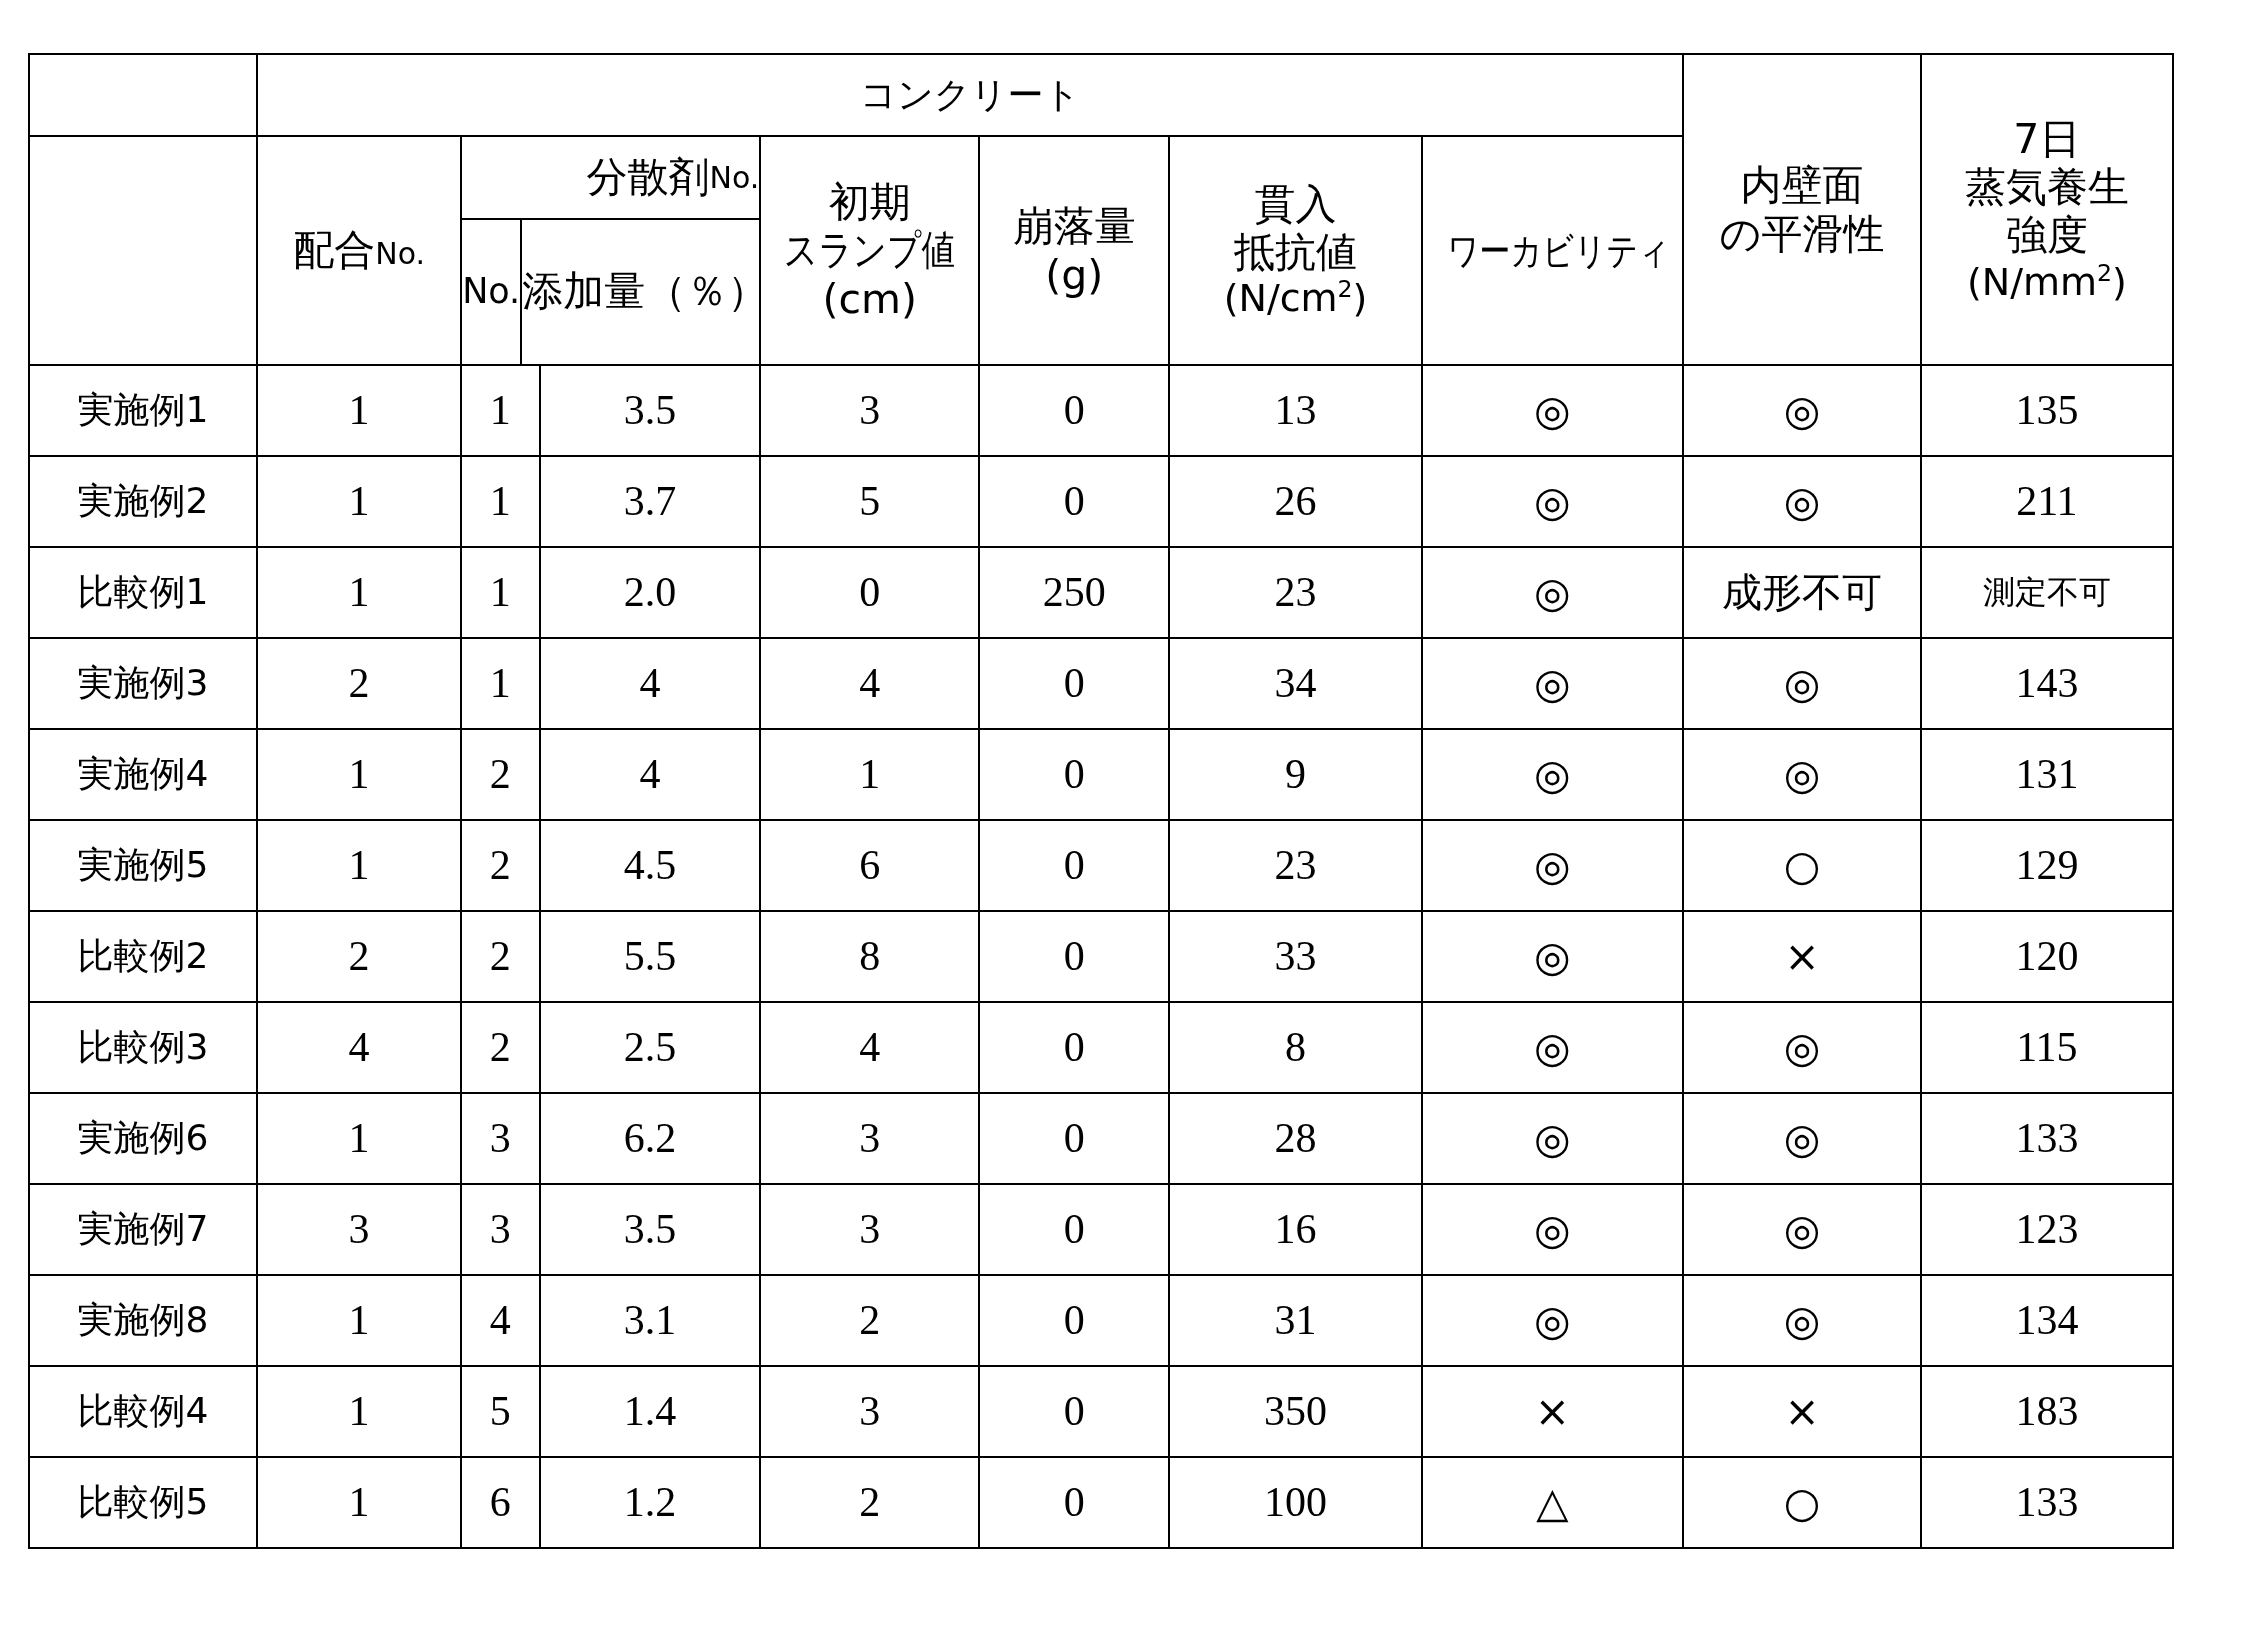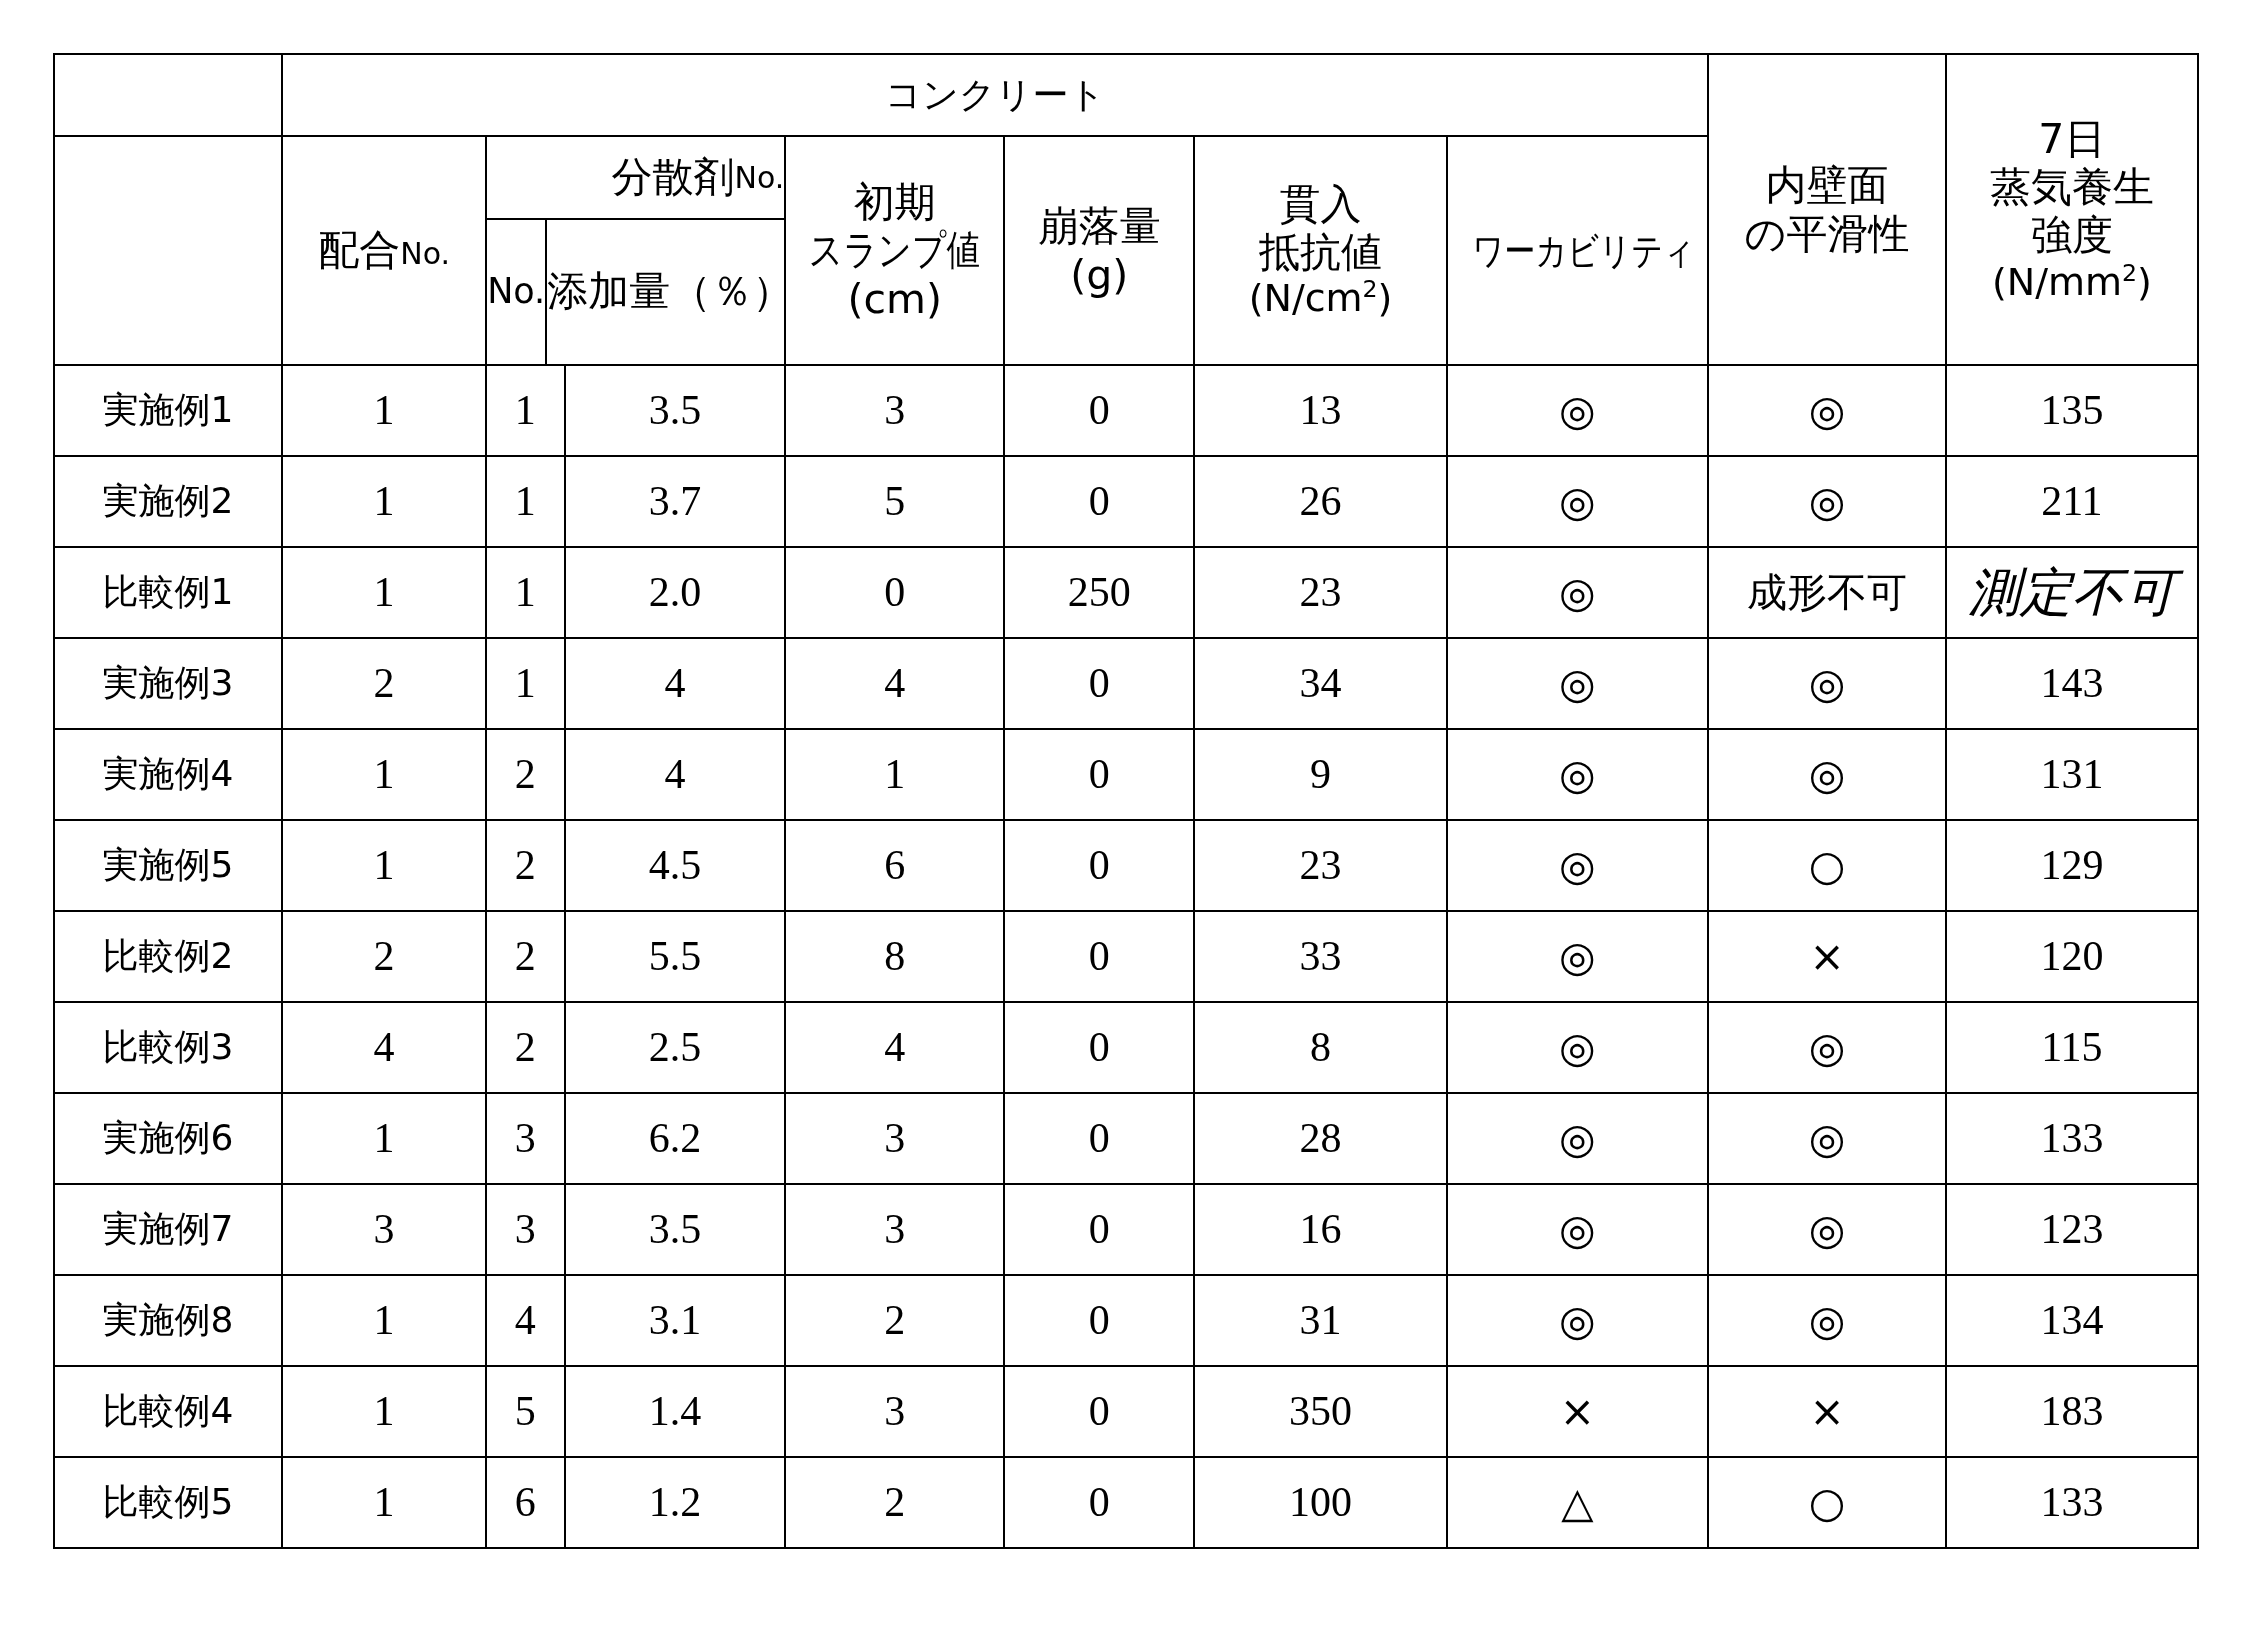--- a/index.html
+++ b/index.html
@@ -12,21 +12,21 @@
     height: 1632px;
     font-family: "Liberation Serif", "DejaVu Serif", serif;
     color: #000000;
     overflow: hidden;
   }
   .page {
     position: relative;
     width: 2262px;
     height: 1632px;
     box-sizing: border-box;
-    padding: 44px 64px 36px 53px;
+    padding: 44px 64px 36px 28px;
   }
   table.tbl {
     border-collapse: collapse;
     table-layout: fixed;
     width: 2146px;
     margin-top: 9px;
   }
   table.tbl td, table.tbl th {
     border: 2.7px solid #000000;
     text-align: center;
@@ -185,21 +185,21 @@
       <tr class="row">
         <td class="row-cell label-cell hdr-jp">比較例1</td>
         <td class="row-cell">1</td>
         <td class="row-cell">1</td>
         <td class="row-cell">2.0</td>
         <td class="row-cell">0</td>
         <td class="row-cell">250</td>
         <td class="row-cell">23</td>
         <td class="row-cell mark">◎</td>
         <td class="row-cell hdr-jp" style="font-size:40px;">成形不可</td>
-        <td class="row-cell hdr-jp" style="font-size:52px;font-style:italic;">測定不可</td>
+        <td class="row-cell hdr-jp" style="font-size:32px;">測定不可</td>
       </tr>
       <tr class="row">
         <td class="row-cell label-cell hdr-jp">実施例3</td>
         <td class="row-cell">2</td>
         <td class="row-cell">1</td>
         <td class="row-cell">4</td>
         <td class="row-cell">4</td>
         <td class="row-cell">0</td>
         <td class="row-cell">34</td>
         <td class="row-cell mark">◎</td>

